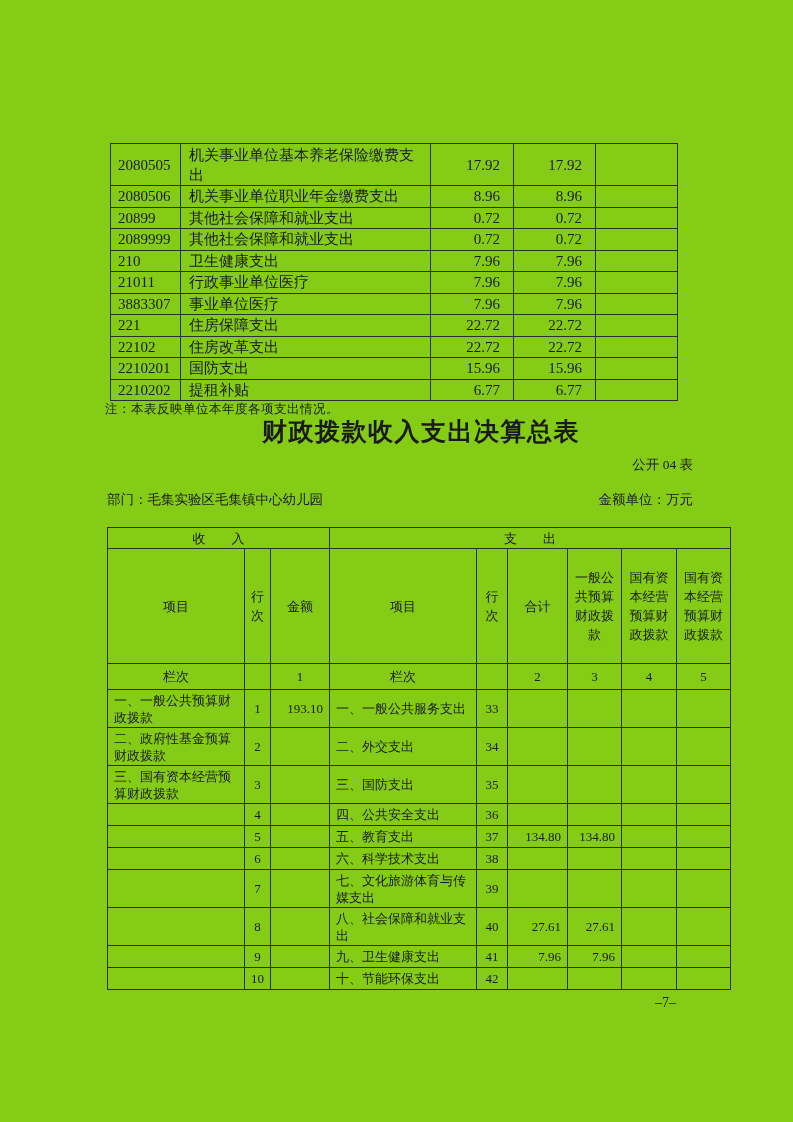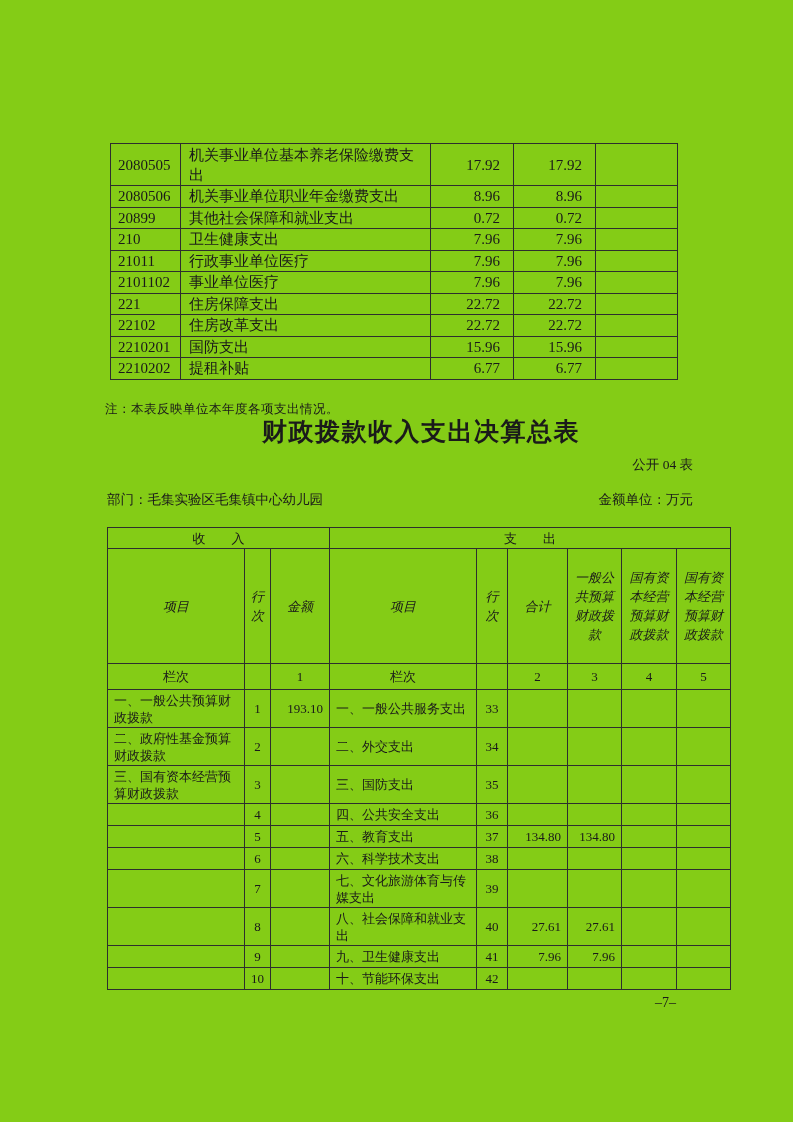--- a/index.html
+++ b/index.html
@@ -30,21 +30,21 @@
            font-size:25px; font-weight:bold; letter-spacing:1.5px; }
   .table-label { position:absolute; left:105px; top:456px; width:588px;
                  text-align:right; font-size:13.5px; }
   .dept-row { position:absolute; left:107px; top:491px; width:586px;
               display:flex; justify-content:space-between; font-size:13.5px; }
 
   
   #main-table { position:absolute; left:107px; top:527px; width:623px; font-size:13px;border-radius:10px; }
   #main-table th, #main-table td { padding:1px 3px; line-height:17px; }
   .mt-section { height:18px; text-align:center; line-height:15px !important; }
-  .mt-colhead th { height:112px; text-align:center; line-height:19px !important;font-style:italic; }
+  .mt-colhead th { height:112px; text-align:center; line-height:19px !important; }
   .mt-lanrow td { height:23px; text-align:center; }
   #main-table tbody tr { height:22px; }
   #main-table tbody tr:nth-child(-n+3),
   #main-table tbody tr:nth-child(7),
   #main-table tbody tr:nth-child(8) { height:38px; }
   .mt-item { text-align:left; padding-left:6px !important; padding-right:4px !important; }
   .mt-ctr  { text-align:center; }
   .mt-num  { text-align:right; padding-right:6px !important; }
 
   .page-number { position:absolute; top:995px; right:117px; font-size:14px; }
@@ -80,39 +80,46 @@
   </tr>
 
   <tr>
     <td class="tt-code">20899</td>
     <td class="tt-name">其他社会保障和就业支出</td>
     <td class="tt-num">0.72</td>
     <td class="tt-num">0.72</td>
     <td class="tt-num"></td>
   </tr>
 
+  <tr>
+    <td class="tt-code">2089999</td>
+    <td class="tt-name">其他社会保障和就业支出</td>
+    <td class="tt-num">0.72</td>
+    <td class="tt-num">0.72</td>
+    <td class="tt-num"></td>
+  </tr>
 
   <tr>
     <td class="tt-code">210</td>
     <td class="tt-name">卫生健康支出</td>
     <td class="tt-num">7.96</td>
     <td class="tt-num">7.96</td>
     <td class="tt-num"></td>
   </tr>
 
   <tr>
     <td class="tt-code">21011</td>
     <td class="tt-name">行政事业单位医疗</td>
     <td class="tt-num">7.96</td>
     <td class="tt-num">7.96</td>
     <td class="tt-num"></td>
   </tr>
 
   <tr>
-    <td class="tt-code">2101102</td>
+    <td class="tt-code">3883307</td>
     <td class="tt-name">事业单位医疗</td>
     <td class="tt-num">7.96</td>
     <td class="tt-num">7.96</td>
     <td class="tt-num"></td>
   </tr>
 
   <tr>
     <td class="tt-code">221</td>
     <td class="tt-name">住房保障支出</td>
     <td class="tt-num">22.72</td>

